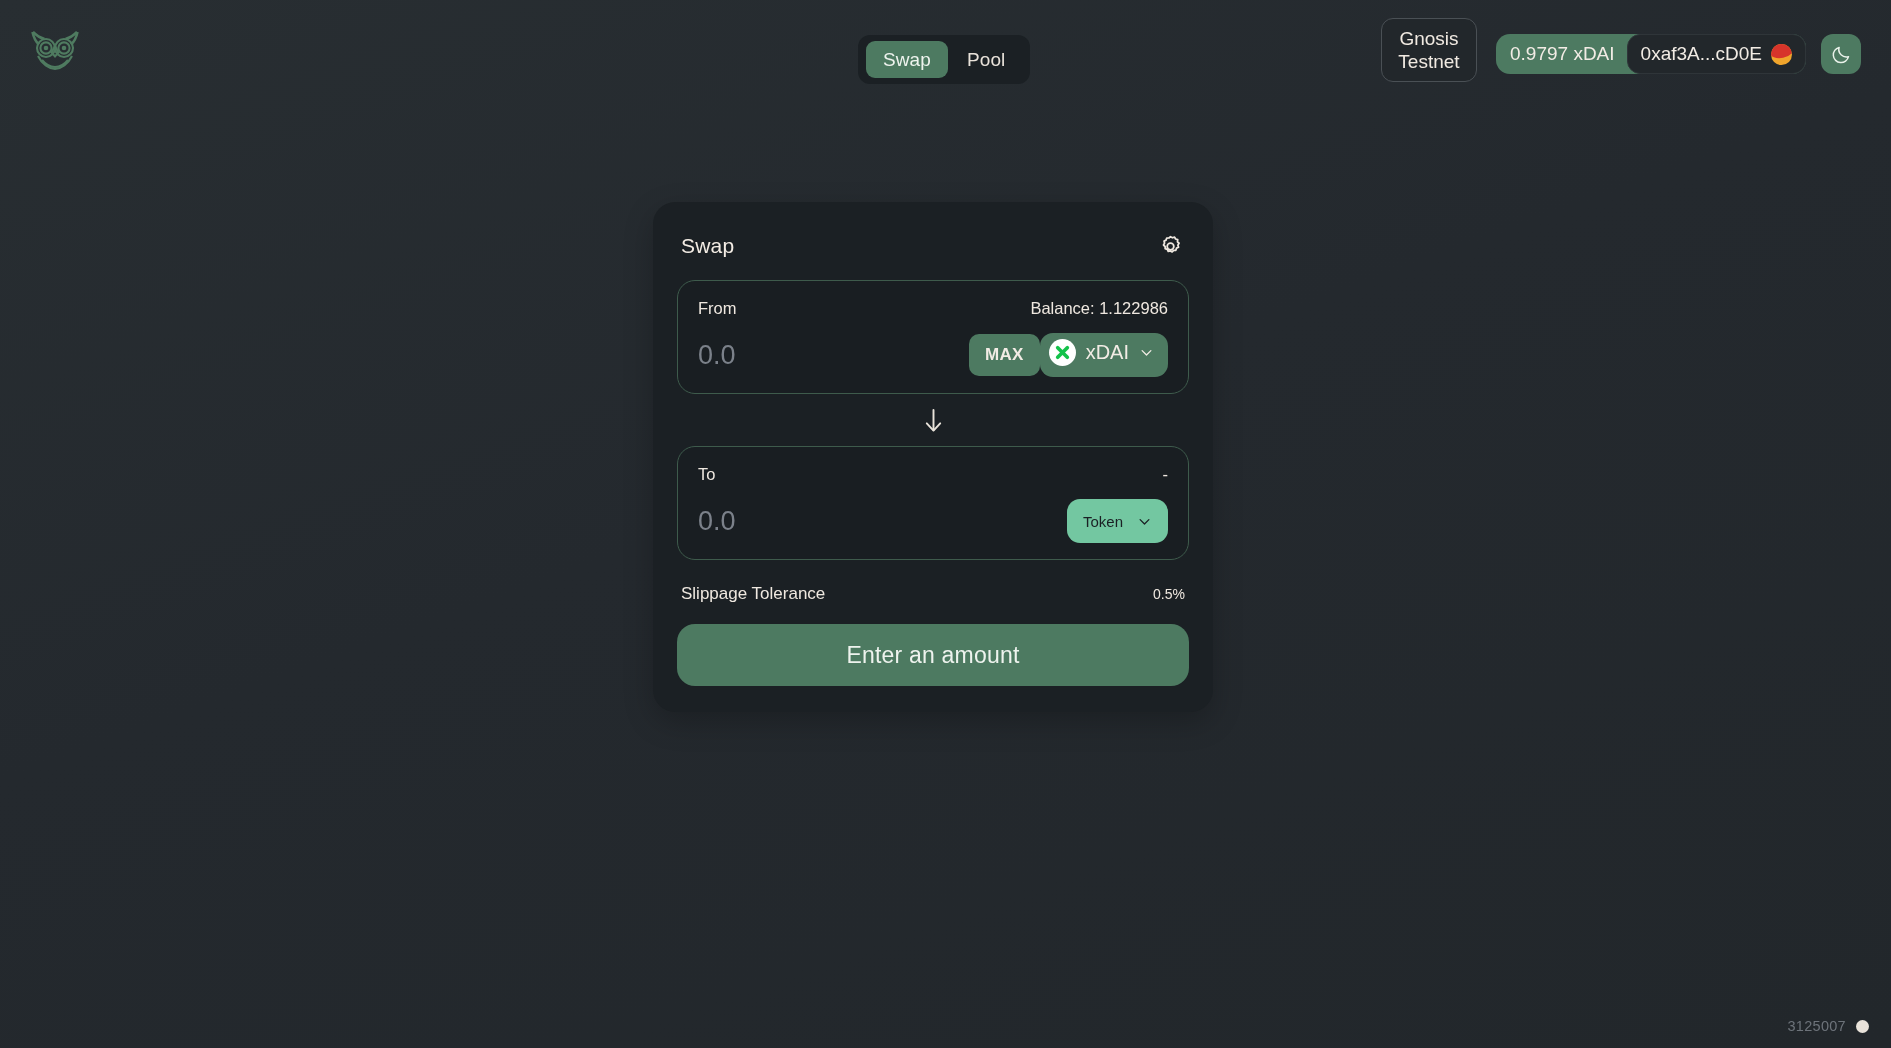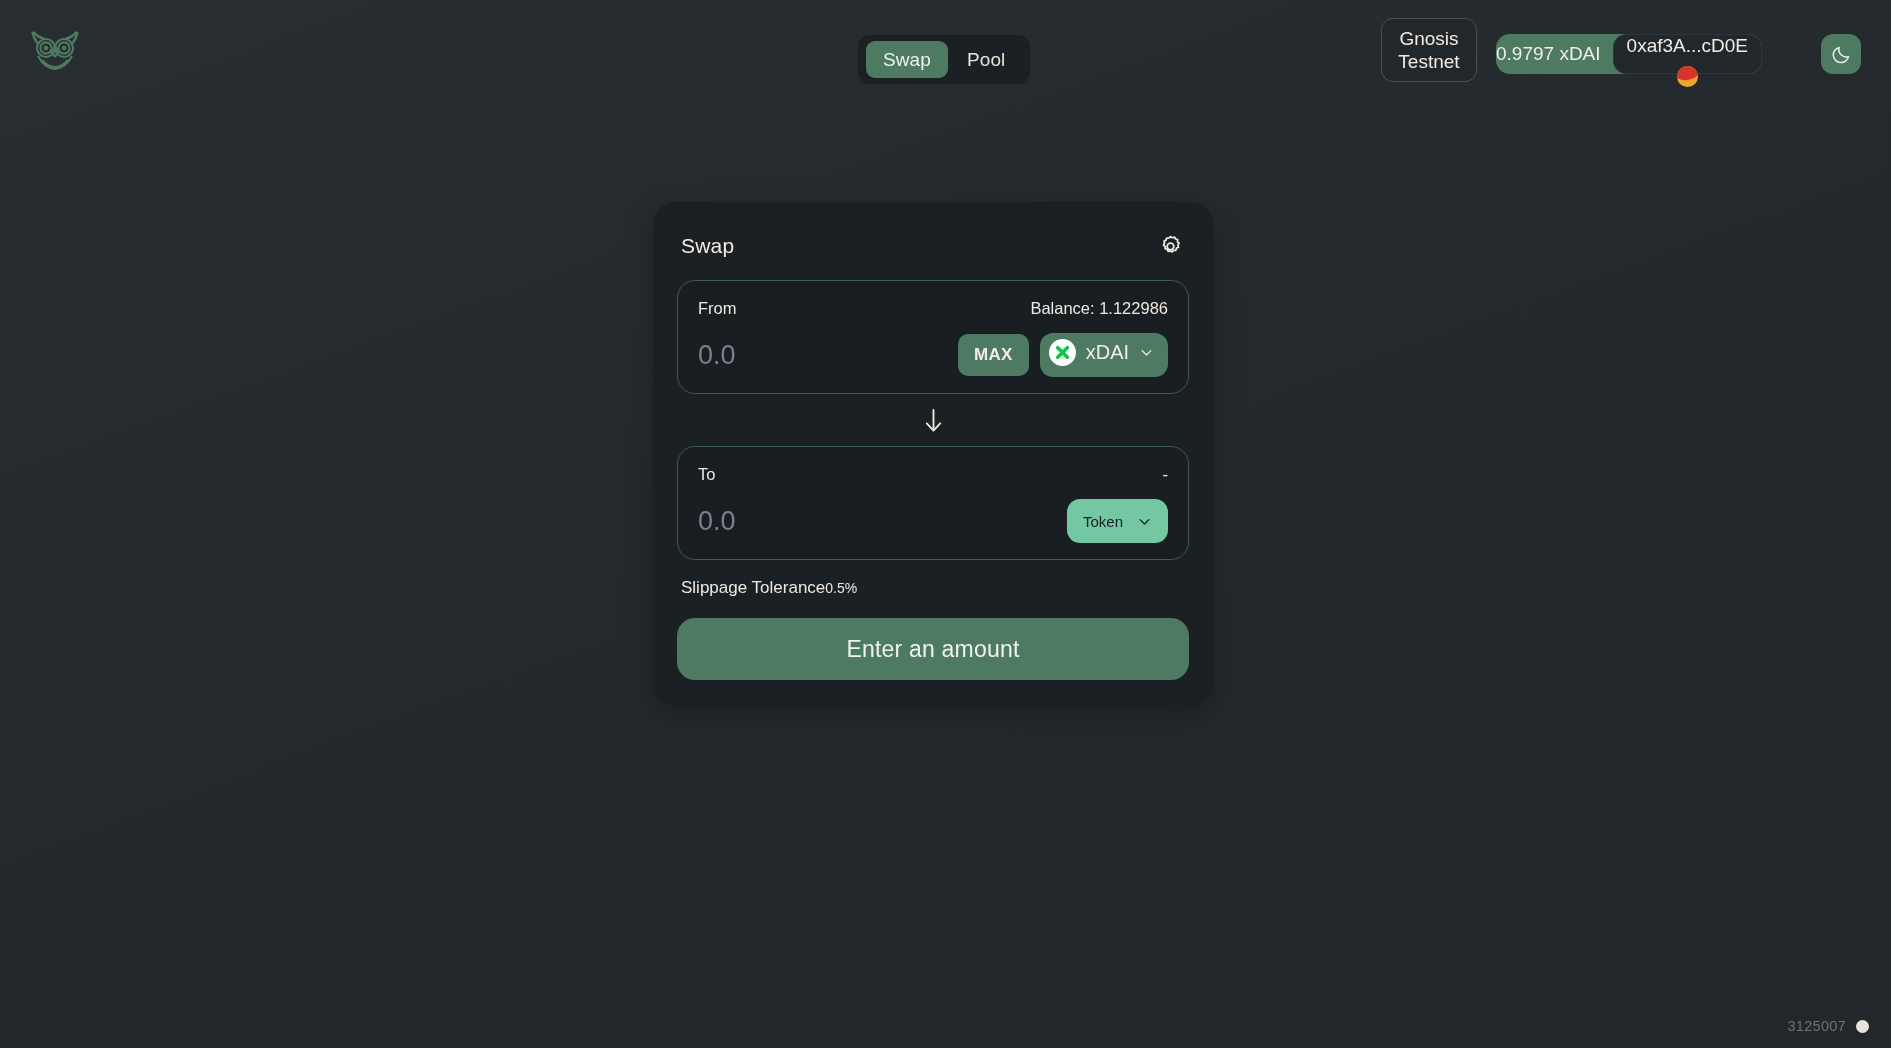--- a/index.html
+++ b/index.html
@@ -91,38 +91,38 @@
   
   .account-pill {
     position: absolute;
     left: 1496px;
     top: 34px;
     height: 40px;
     background: #4d7a61;
     border-radius: 14px;
     display: flex;
     align-items: center;
+    padding-left: 14px;
     cursor: pointer;
   }
   .balance-text {
     font-size: 19px;
     color: #f2ece5;
     padding-right: 12px;
     white-space: nowrap;
   }
   .addr-chip {
     background: #22272b;
     border-radius: 13px;
     height: 40px;
     display: flex;
     align-items: center;
     gap: 9px;
     padding: 0 13px;
     border: 1px solid #2f3539;
-    flex-direction: column;
   }
   .addr-text {
     font-size: 19px;
     color: #f2ece5;
     white-space: nowrap;
   }
   .jazzicon {
     width: 21px;
     height: 21px;
     border-radius: 50%;
@@ -229,21 +229,20 @@
     color: #e8e2da;
     font-family: "Liberation Sans", sans-serif;
     width: 260px;
     padding: 0;
   }
   .amount-input::placeholder { color: #7b818a; }
 
   .row-controls {
     display: flex;
     align-items: center;
-    gap: 11px;
   }
   .max-btn {
     background: #4d7a61;
     border: none;
     border-radius: 10px;
     color: #f2ece5;
     font-size: 17px;
     font-weight: bold;
     padding: 11px 16px;
     cursor: pointer;
@@ -309,22 +308,23 @@
     align-items: center;
     justify-content: center;
     width: 40px;
     height: 40px;
   }
 
   
   .slippage-row {
     display: flex;
     align-items: center;
+    justify-content: space-between;
     padding: 0 4px;
-    margin-top: 16px;
+    margin-top: 22px;
     margin-bottom: 18px;
     height: 24px;
   }
   .slippage-label { font-size: 17px; color: #efe8e0; }
   .slippage-value { font-size: 14px; color: #efe8e0; }
 
   
   .action-btn {
     display: block;
     width: 100%;

